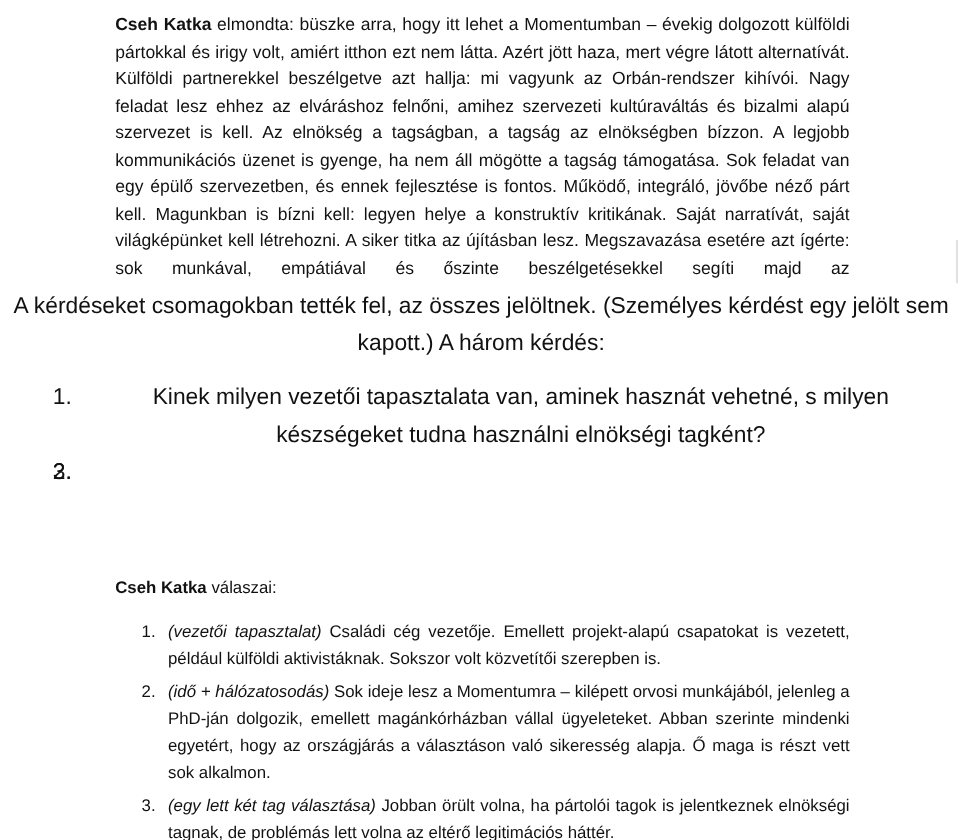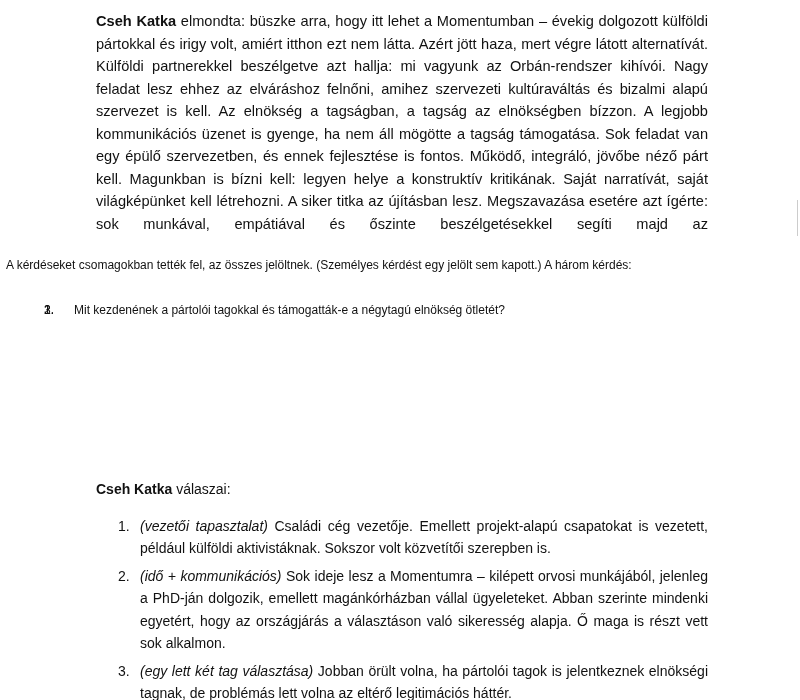--- a/index.html
+++ b/index.html
@@ -9,22 +9,22 @@
   }
   .snippet1 {
     position: absolute; left: 96px; top: 10px; width: 612px; height: 226px;
     overflow: hidden; font-size: 14.6px; line-height: 22.5px; text-align: justify;
     text-align-last: justify;
   }
   .snippet1 p { margin: 0; }
   .snippet1 b { font-weight: bold; }
   .edge-line { position: absolute; left: 797px; top: 200px; width: 1px; height: 36px; background: #cccccc; }
   .snippet2 {
-    position: absolute; left: 0; top: 250px; width: 800px; height: 200px;
-    font-size: 12px; line-height: 31px;
+    position: absolute; left: 0; top: 240px; width: 800px; height: 200px;
+    font-size: 19px; line-height: 31px; text-align: center;
   }
   .snippet2 .intro { margin: 0 0 0 6px; width: 790px; }
   .snippet2 ol { margin: 14px 0 0 0; padding: 0; list-style: none; }
   .snippet2 li { position: relative; padding-left: 74px; margin: 0; width: 720px; }
   .snippet2 li .num { position: absolute; left: 44px; top: 0; }
   .snippet3 {
     position: absolute; left: 96px; top: 478px; width: 612px; height: 230px;
     font-size: 14px; line-height: 22.5px;
   }
   .snippet3 .heading { margin: 0; }
@@ -37,26 +37,26 @@
 <body>
 
 <div class="snippet1">
   <p><b>Cseh Katka</b><span> elmondta: büszke arra, hogy itt lehet a Momentumban – évekig dolgozott külföldi pártokkal és irigy volt, amiért itthon ezt nem látta. Azért jött haza, mert végre látott alternatívát. Külföldi partnerekkel beszélgetve azt hallja: mi vagyunk az Orbán-rendszer kihívói. Nagy feladat lesz ehhez az elváráshoz felnőni, amihez szervezeti kultúraváltás és bizalmi alapú szervezet is kell. Az elnökség a tagságban, a tagság az elnökségben bízzon. A legjobb kommunikációs üzenet is gyenge, ha nem áll mögötte a tagság támogatása. Sok feladat van egy épülő szervezetben, és ennek fejlesztése is fontos. Működő, integráló, jövőbe néző párt kell. Magunkban is bízni kell: legyen helye a konstruktív kritikának. Saját narratívát, saját világképünket kell létrehozni. A siker titka az újításban lesz. Megszavazása esetére azt ígérte: sok munkával, empátiával és őszinte beszélgetésekkel segíti majd az</span></p>
 </div>
 <div class="edge-line"></div>
 
 <div class="snippet2">
   <p class="intro">A kérdéseket csomagokban tették fel, az összes jelöltnek. (Személyes kérdést egy jelölt sem kapott.) A három kérdés:</p>
   <ol>
-    <li><span class="num">1.</span></li>
+    <li><span class="num">1.</span><span>Kinek milyen vezetői tapasztalata van, aminek hasznát vehetné, s milyen készségeket tudna használni elnökségi tagként?</span></li>
     <li><span class="num">2.</span></li>
-    <li><span class="num">3.</span><span>Mit kezdenének a pártolói tagokkal és támogatták-e a négytagú elnökség ötletét?</span></li>
+    <li><span class="num">3.</span></li>
   </ol>
 </div>
 
 <div class="snippet3">
   <p class="heading"><b>Cseh Katka</b><span> válaszai:</span></p>
   <ol>
     <li><span class="num">1.</span><i>(vezetői tapasztalat)</i><span> Családi cég vezetője. Emellett projekt-alapú csapatokat is vezetett, például külföldi aktivistáknak. Sokszor volt közvetítői szerepben is.</span></li>
-    <li><span class="num">2.</span><i>(idő + kommunikációs)</i><span> Sok ideje lesz a Momentumra – kilépett orvosi munkájából, jelenleg a PhD-ján dolgozik, emellett magánkórházban vállal ügyeleteket. Abban szerinte mindenki egyetért, hogy az országjárás a választáson való sikeresség alapja. Ő maga is részt vett sok alkalmon.</span></li>
+    <li><span class="num">2.</span><i>(idő + hálózatosodás)</i><span> Sok ideje lesz a Momentumra – kilépett orvosi munkájából, jelenleg a PhD-ján dolgozik, emellett magánkórházban vállal ügyeleteket. Abban szerinte mindenki egyetért, hogy az országjárás a választáson való sikeresség alapja. Ő maga is részt vett sok alkalmon.</span></li>
     <li><span class="num">3.</span><i>(egy lett két tag választása)</i><span> Jobban örült volna, ha pártolói tagok is jelentkeznek elnökségi tagnak, de problémás lett volna az eltérő legitimációs háttér.</span></li>
   </ol>
 </div>
 
 </body></html>

